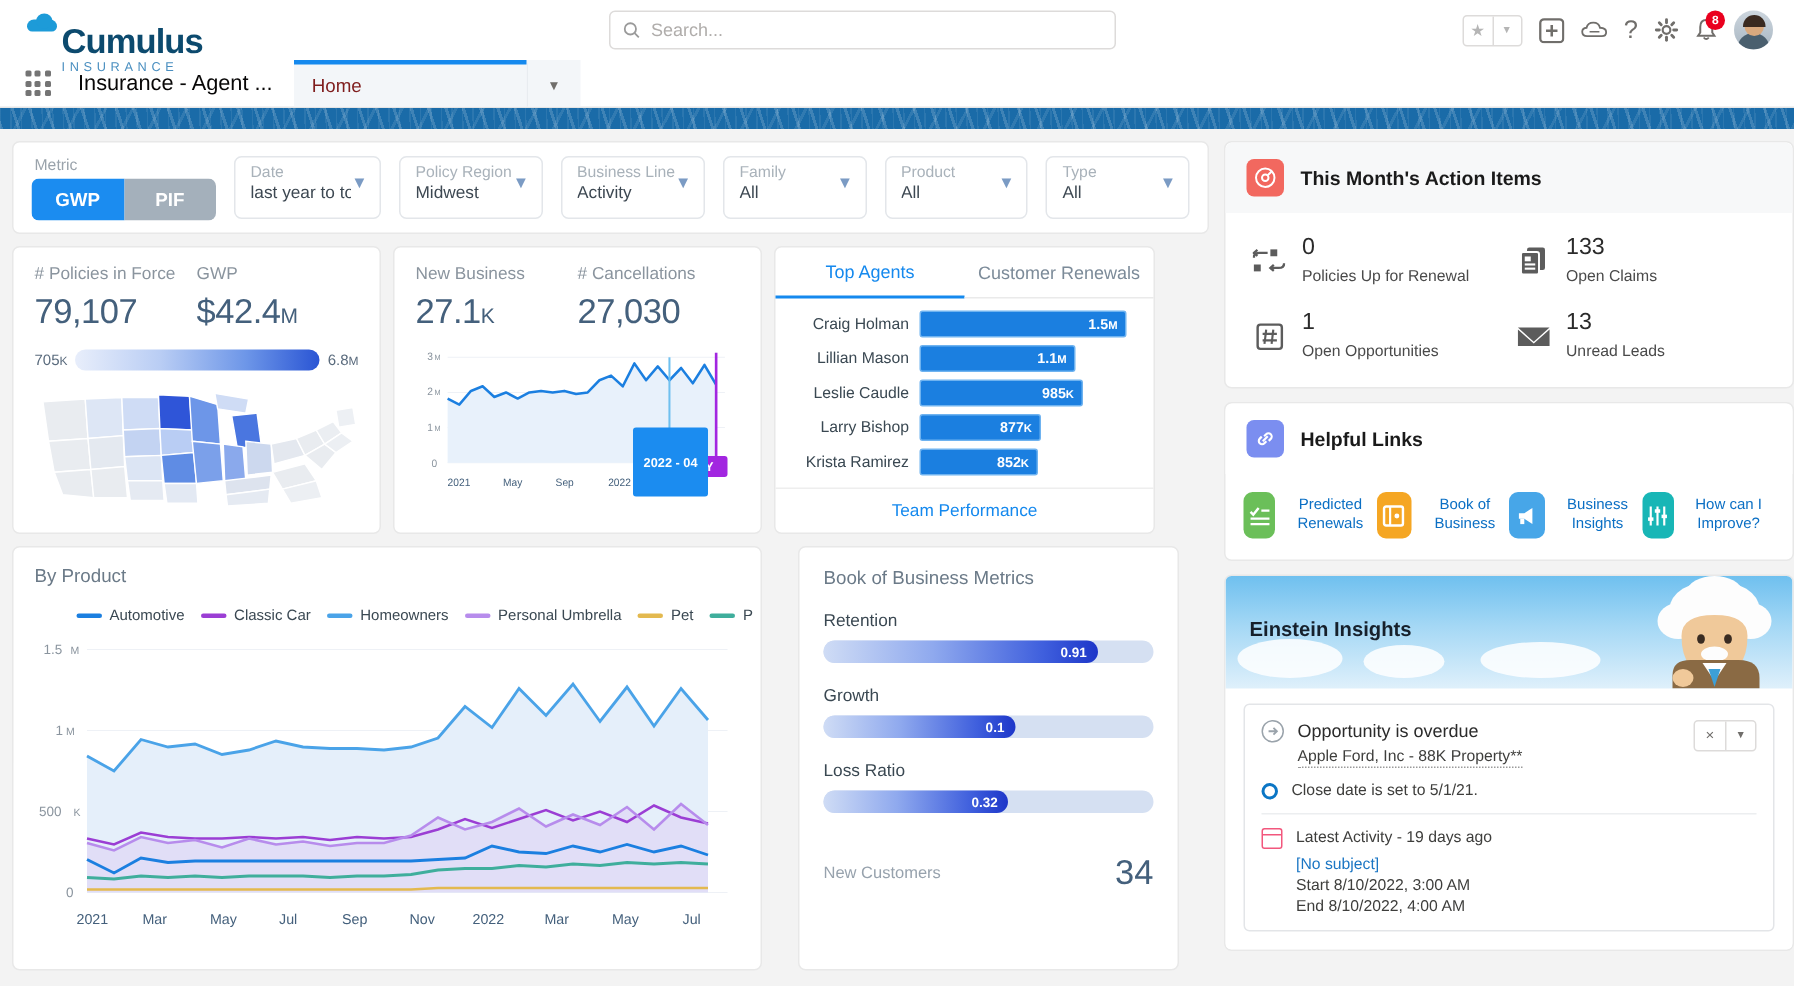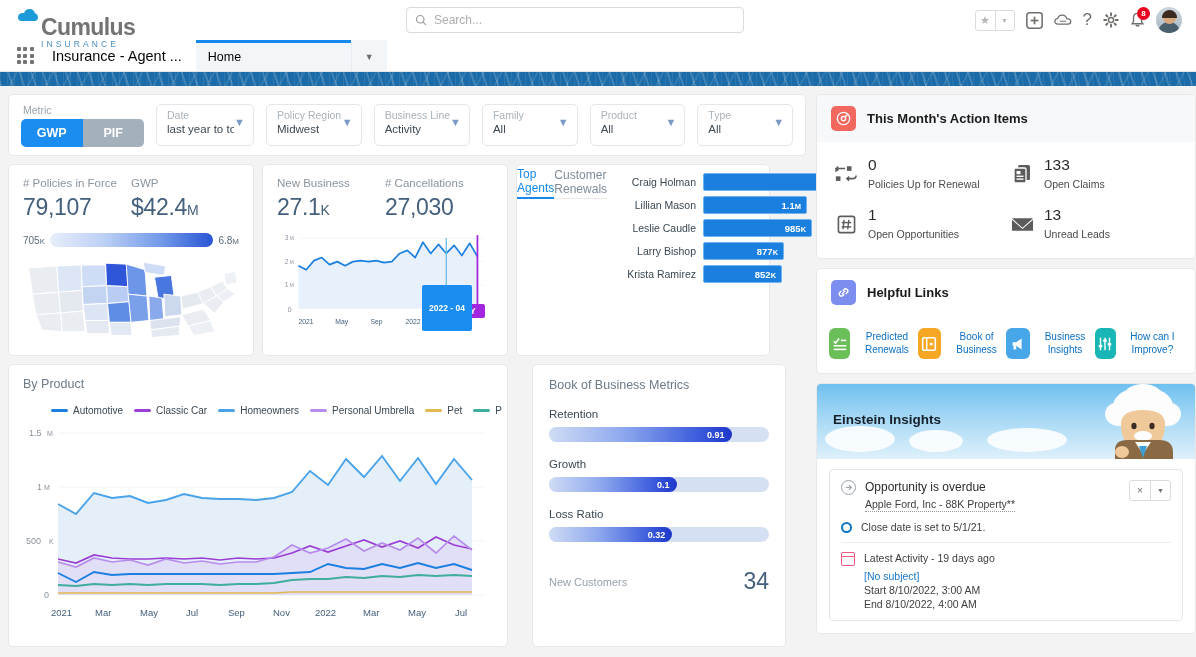--- a/index.html
+++ b/index.html
@@ -19,21 +19,21 @@
     width: 22px; height: 13px; position: relative; margin-right: 1px;
   }
   .logo-cloud:before {
     content: ""; position: absolute; left: 0; top: 4px; width: 20px; height: 8px;
     background: #1d9bd8; border-radius: 8px 8px 6px 6px;
   }
   .logo-cloud:after {
     content: ""; position: absolute; left: 6px; top: 0px; width: 11px; height: 10px;
     background: #1d9bd8; border-radius: 50%;
   }
-  .logo-name { font-size: 23px; color: #737373; font-weight: 600; letter-spacing: -0.6px; margin-top: 25px; }
+  .logo-name { font-size: 23px; color: #0c4a6e; font-weight: 600; letter-spacing: -0.6px; margin-top: 25px; }
   .logo-sub { font-size: 8.5px; color: #4a8fc0; letter-spacing: 3.1px; margin-left: 23px; margin-top: 1px; }
   .search-wrap { position: absolute; left: 406px; top: 7px; width: 338px; }
   .search-box {
     width: 100%; height: 26px; border: 1px solid #dddbda; border-radius: 4px;
     background: #fff; display: flex; align-items: center; padding: 0 8px;
   }
   .search-box input {
     border: none; outline: none; font-size: 12px; color: #514f4d;
     font-family: "Liberation Sans", sans-serif; flex: 1; margin-left: 7px; background: transparent;
   }
@@ -78,21 +78,21 @@
     grid-template-rows: repeat(3, 4px); gap: 2.5px; align-content: center;
     justify-content: center; align-self: center;
   }
   .waffle i { width: 4px; height: 4px; background: #747474; border-radius: 1px; display: block; }
   .app-name {
     display: flex; align-items: center; font-size: 14.5px; color: #080707;
     padding: 0 14px 0 14px; font-weight: 400;
   }
   .nav-tab {
     display: flex; align-items: center; justify-content: center;
-    min-width: 155px; font-size: 12.5px; color: #000000;
+    min-width: 155px; font-size: 12.5px; color: #7f1d1d;
     background: #f3f6f9; border-top: 3px solid #1589ee; position: relative;
   }
   .nav-tab .tab-label { width: 100%; padding-left: 12px; }
   .nav-caret {
     display: flex; align-items: center; justify-content: center; width: 36px;
     background: #f3f6f9; border-top: 3px solid transparent; font-size: 9px; color: #706e6b;
     border-left: 1px solid #e8ecf0;
   }
   
   .banner {
@@ -160,21 +160,21 @@
   .nb-chart svg { width: 100%; height: 100%; overflow: visible; }
   .tooltip-today {
     position: absolute; right: 8px; bottom: 19px; background: #a226e0; color: #fff;
     font-size: 8.5px; font-weight: bold; padding: 2px 9px; border-radius: 2px; letter-spacing: .4px;
   }
   .tooltip-date {
     position: absolute; right: 21px; bottom: 6px; background: #1b8cf0; color: #fff;
     font-size: 8.5px; font-weight: bold; padding: 18px 7px; border-radius: 2px;
   }
   
-  .agents-card { width: 254px; height: 192px; display: flex; flex-direction: row; }
+  .agents-card { width: 254px; height: 192px; display: flex; flex-direction: column; }
   .agent-tabs { display: flex; height: 34px; }
   .agent-tab {
     flex: 1; display: flex; align-items: center; justify-content: center;
     font-size: 12px; color: #7c8b99; border-bottom: 1px solid #eaeaea;
   }
   .agent-tab.active { color: #1589ee; border-bottom: 2px solid #1589ee; }
   .agent-list { flex: 1; padding: 7px 8px 0 4px; }
   .agent-row { display: flex; align-items: center; height: 20px; margin-bottom: 3px; }
   .agent-name {
     width: 92px; text-align: right; font-size: 10.5px; color: #3a4852; padding-right: 7px;

